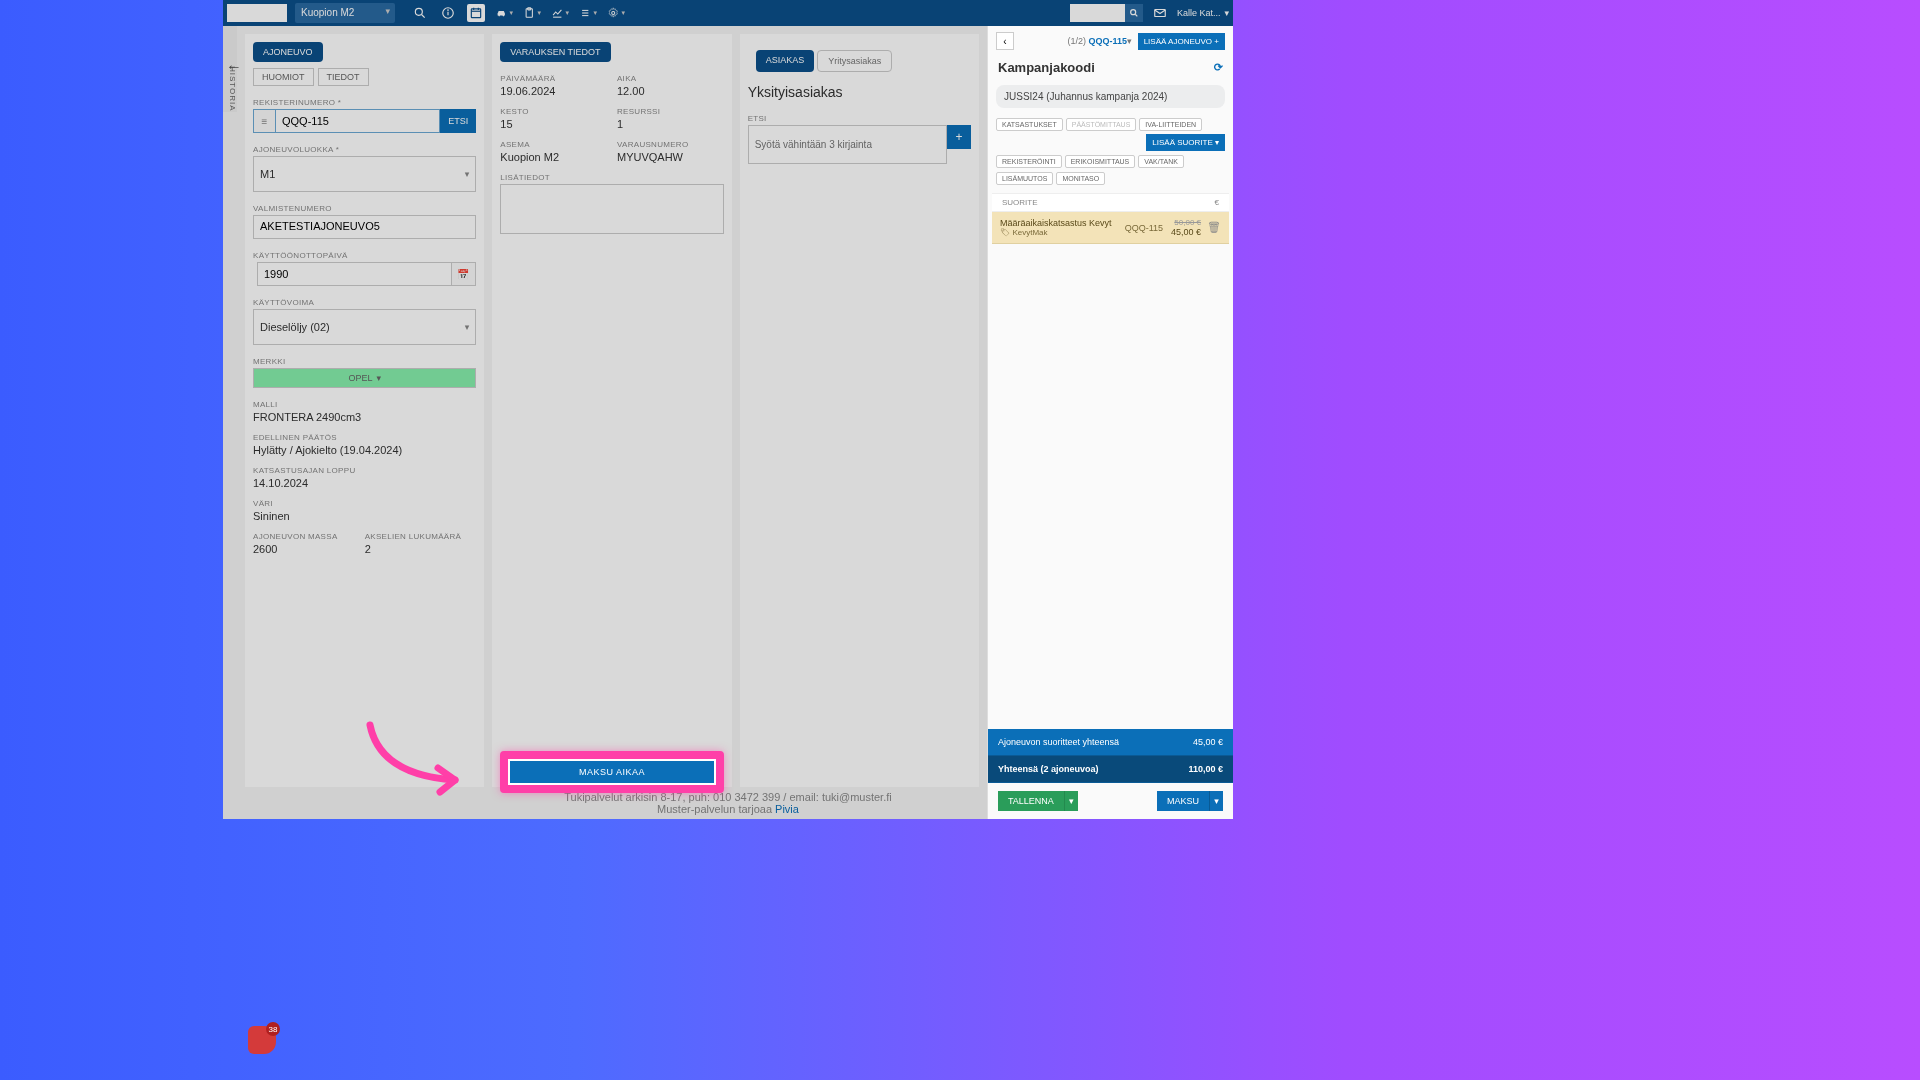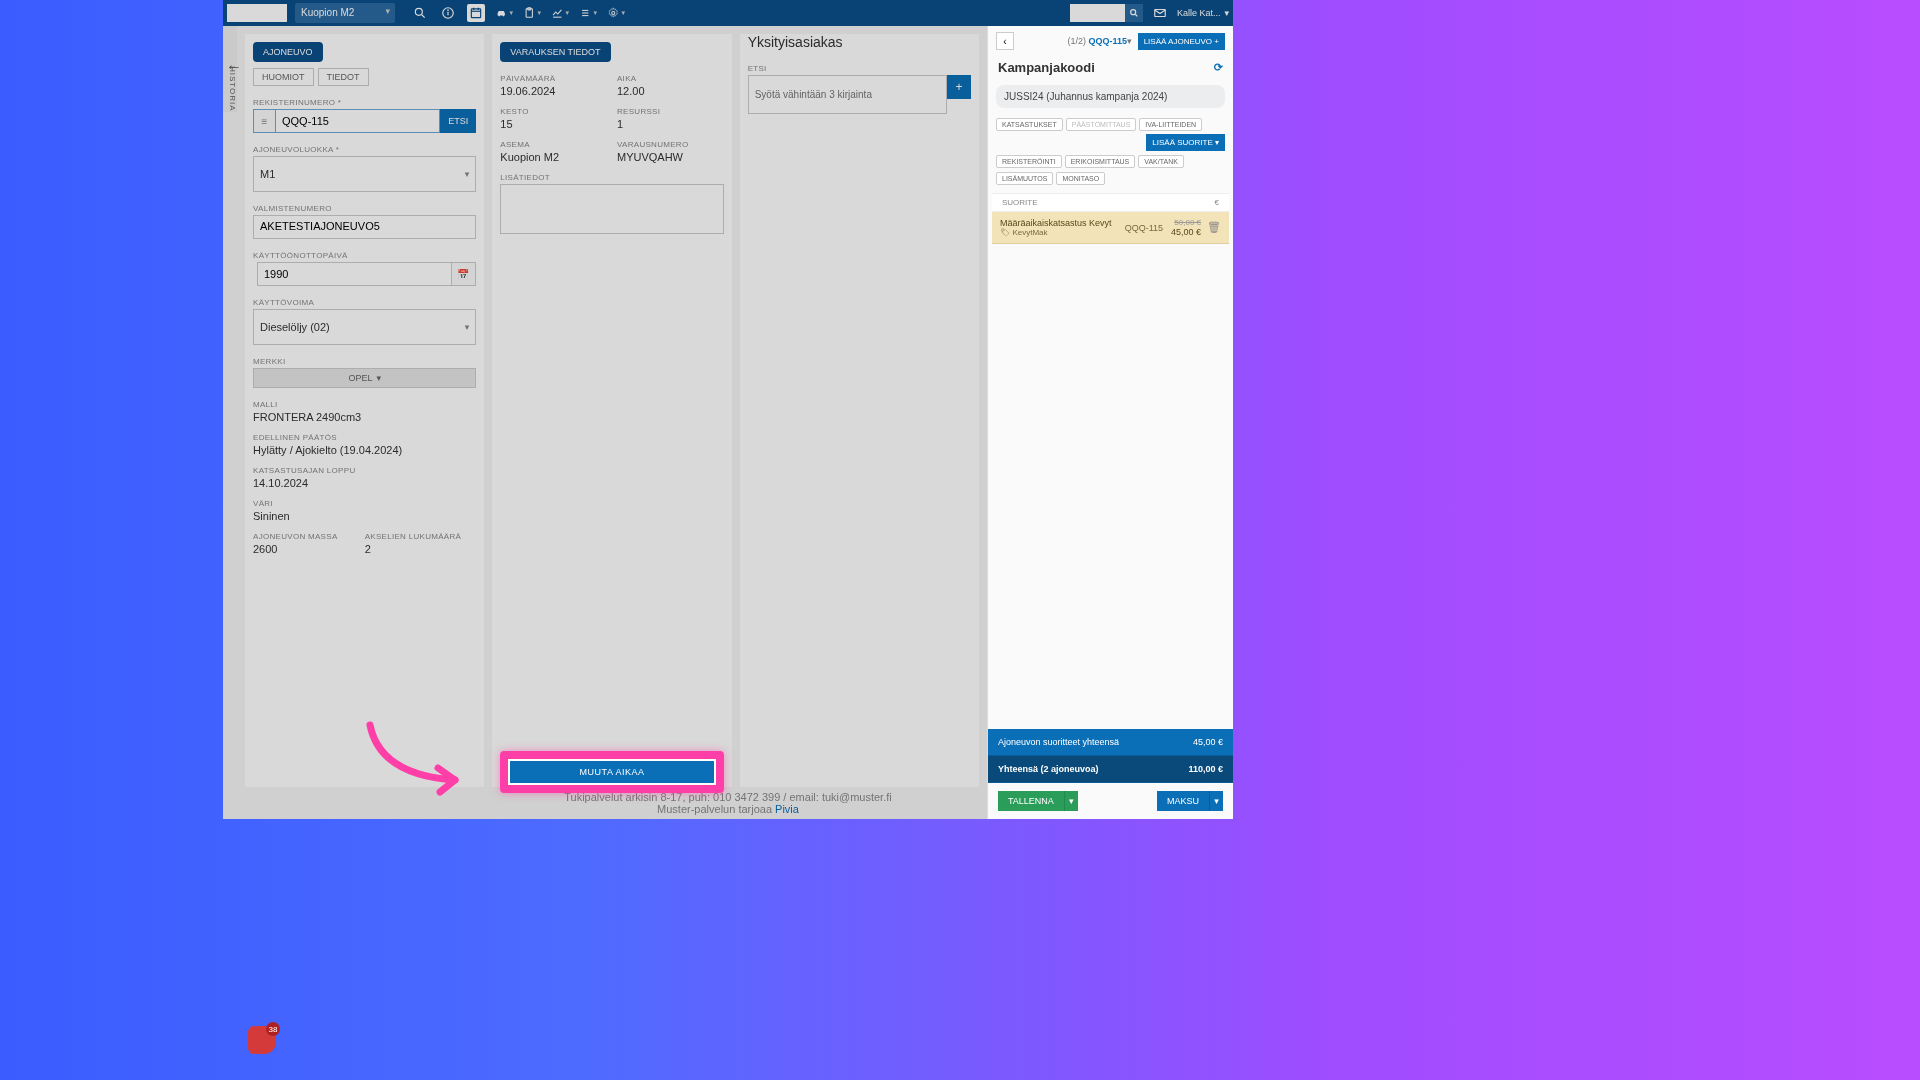--- a/index.html
+++ b/index.html
@@ -36,21 +36,21 @@
 .field-row { display: flex; margin: 0 8px 6px 8px; gap: 0; }
 .field-row input { flex: 1; height: 24px; border: 1px solid #6ba8d4; padding: 0 6px; font-size: 11px; }
 .prefix { width: 22px; height: 24px; border: 1px solid #6ba8d4; border-right: none; background: #fafafa; display: flex; align-items: center; justify-content: center; color: #888; font-size: 10px; }
 .btn-etsi { background: #0b6fb8; color: #fff; border: none; padding: 0 8px; font-size: 9px; cursor: pointer; }
 .sel { margin: 0 8px 6px 8px; height: 36px; border: 1px solid #ccc; background: #fff; font-size: 11px; padding: 0 6px; display: flex; align-items: center; justify-content: space-between; color: #333; }
 .sel::after { content: "▾"; color: #888; font-size: 9px; }
 .date-field { margin: 0 8px 6px 12px; display: flex; }
 .date-field input { flex: 1; height: 24px; border: 1px solid #ccc; padding: 0 6px; font-size: 11px; }
 .date-btn { width: 24px; height: 24px; border: 1px solid #ccc; border-left: none; background: #fafafa; display: flex; align-items: center; justify-content: center; font-size: 10px; cursor: pointer; color: #666; }
 .input-plain { margin: 0 8px 6px 8px; height: 24px; border: 1px solid #ccc; padding: 4px 6px; font-size: 11px; background: #fff; }
-.merkki-btn { margin: 0 8px 6px 8px; height: 20px; border: 1px solid #ccc; background: #e5e5e5; font-size: 9px; display: flex; align-items: center; justify-content: center; gap: 4px; color: #666; cursor: pointer; }
+.merkki-btn { margin: 0 8px 6px 8px; height: 20px; border: 1px solid #ccc; background: #86efac; font-size: 9px; display: flex; align-items: center; justify-content: center; gap: 4px; color: #666; cursor: pointer; }
 .two-col { display: flex; margin: 0 8px; }
 .two-col > div { flex: 1; }
 .col2-grid { display: grid; grid-template-columns: 1fr 1fr; gap: 0 10px; margin: 0 8px; }
 .textarea { margin: 0 8px 6px 8px; height: 50px; border: 1px solid #ccc; background: #fff; resize: both; }
 .muuta-wrap { position: absolute; bottom: 18px; left: 8px; right: 8px; z-index: 20; }
 .muuta-highlight { border: 4px solid #ff3fa8; padding: 4px; border-radius: 4px; box-shadow: 0 0 8px rgba(255,63,168,0.5); background: #ff3fa8; }
 .muuta-btn { width: 100%; background: #0b6fb8; color: #fff; border: 2px solid #fff; padding: 6px; font-size: 9px; letter-spacing: 0.5px; cursor: pointer; }
 .col3-header { display: flex; gap: 0; margin: 8px 0 6px 8px; }
 .cust-type { font-size: 14px; color: #333; margin: 0 8px 8px 8px; }
 .search-row { display: flex; margin: 0 8px 6px 8px; gap: 0; }
@@ -262,26 +262,30 @@
           <div>
             <div class="lbl" style="margin-left:0">VARAUSNUMERO</div>
             <div class="val" style="margin-left:0">MYUVQAHW</div>
           </div>
         </div>
         <div class="lbl">LISÄTIEDOT</div>
         <div class="textarea"></div>
 
         <div class="muuta-wrap">
           <div class="muuta-highlight">
-            <button class="muuta-btn">MUUTA AIKAA</button>
+            <button class="muuta-btn">MAKSU AIKAA</button>
           </div>
         </div>
       </div>
 
       <div class="col col3">
+        <div class="col3-header">
+          <span class="section-tab" style="margin:8px 0 6px 8px">ASIAKAS</span>
+          <span class="section-tab light" style="margin:8px 0 6px 3px">Yritysasiakas</span>
+        </div>
         <div class="cust-type">Yksityisasiakas</div>
         <div class="lbl">ETSI</div>
         <div class="search-row">
           <input type="text" placeholder="Syötä vähintään 3 kirjainta" style="">
           <button class="add-btn">+</button>
         </div>
       </div>
     </div>
 
     <div class="right-panel">

